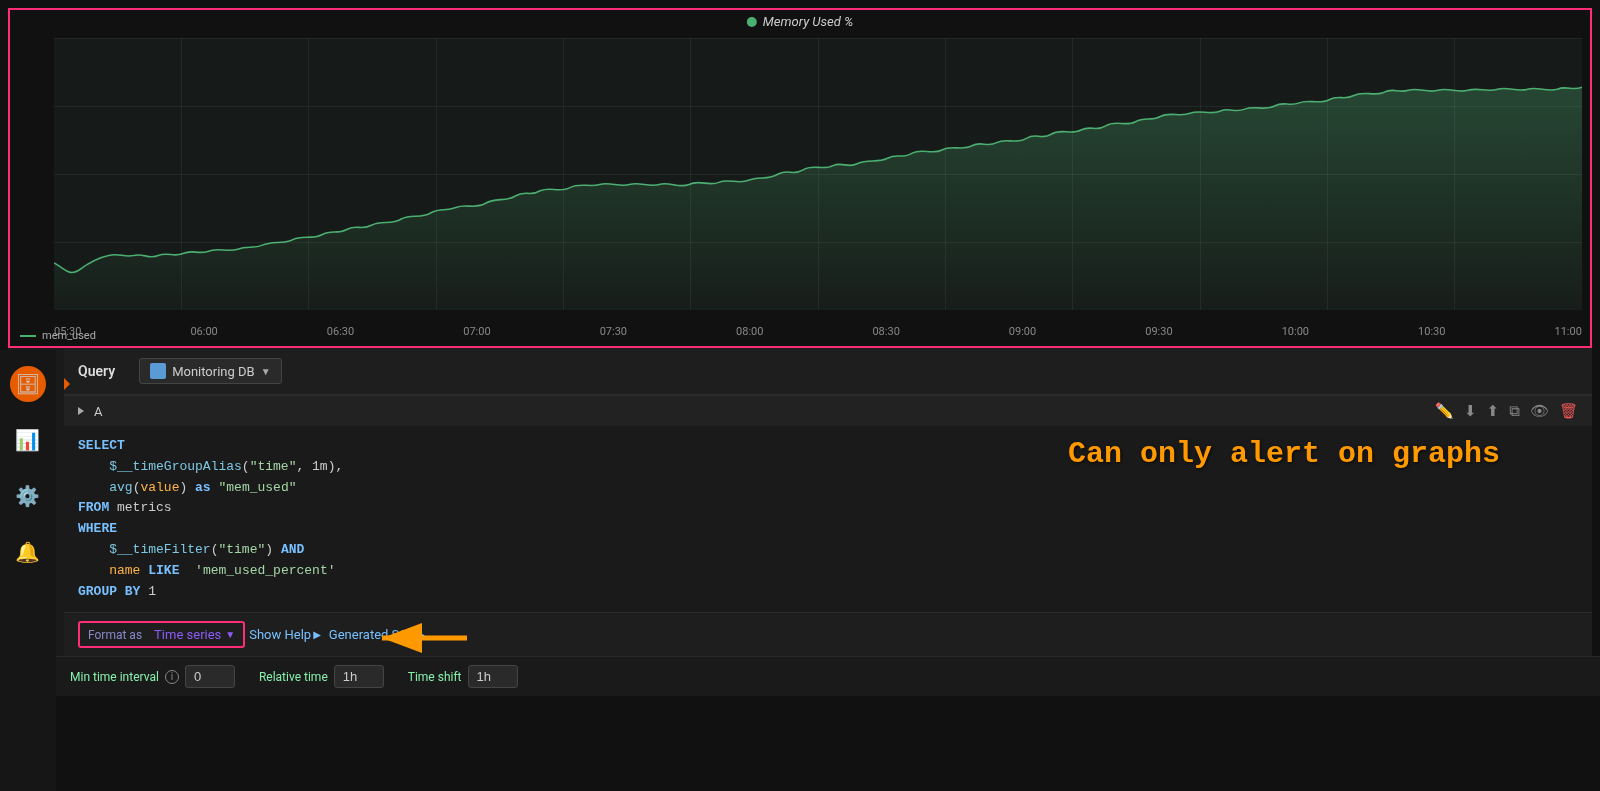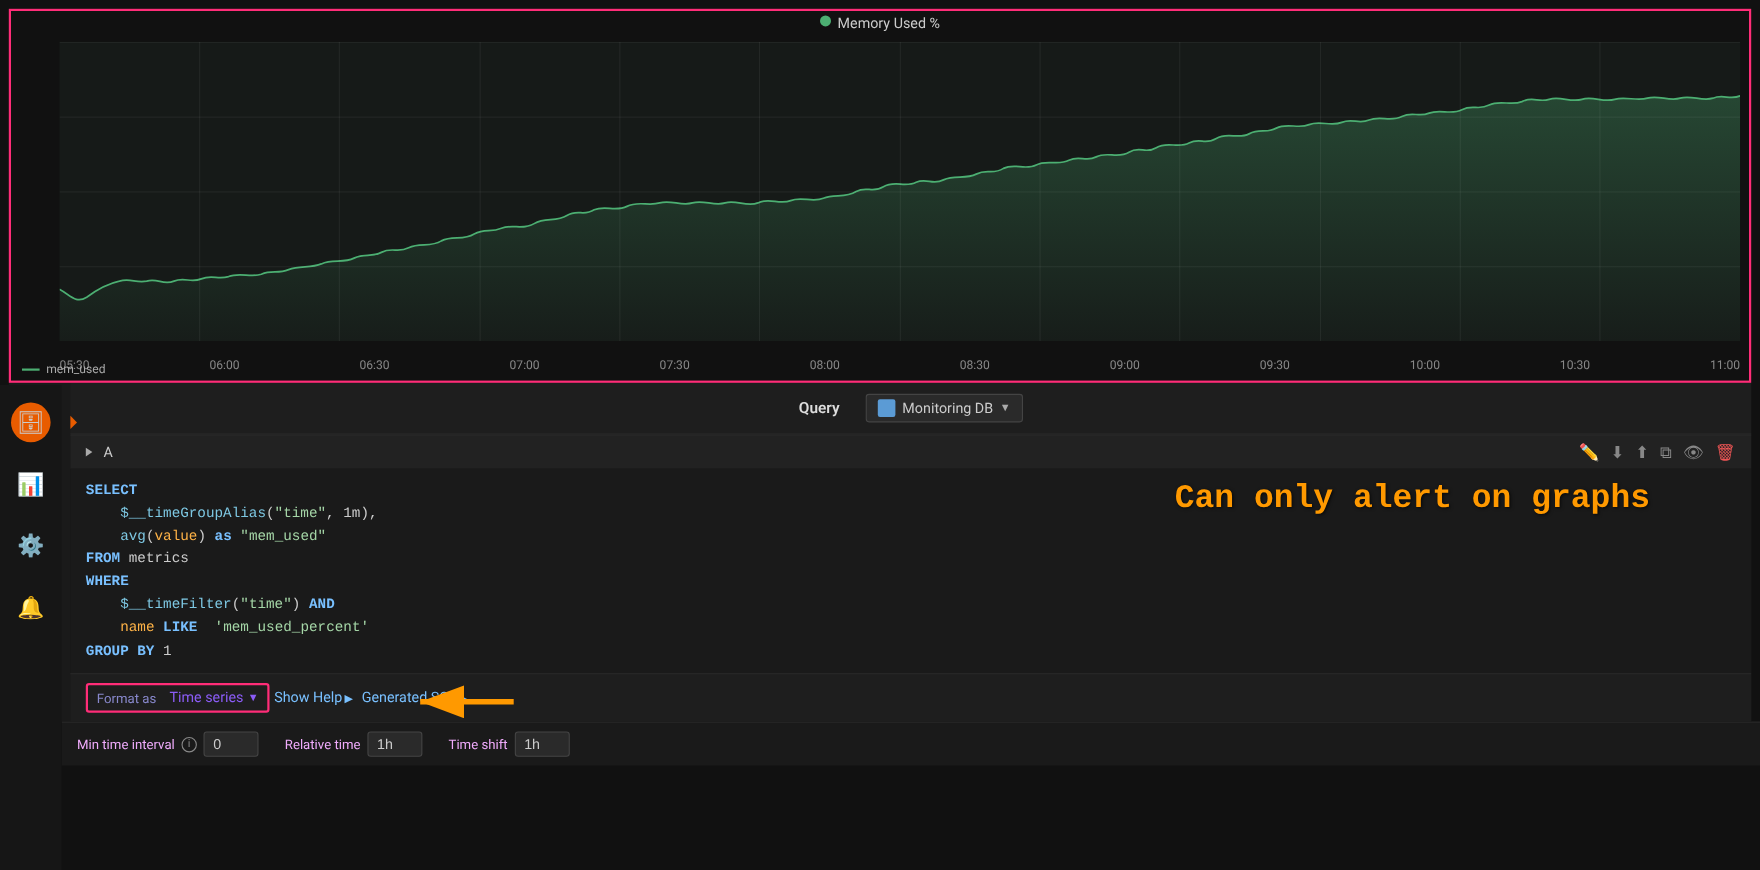--- a/index.html
+++ b/index.html
@@ -19,23 +19,25 @@
       border: 2px solid #ff2d78;
       margin: 8px 8px 0 8px;
       height: 340px;
     }
     .chart-title {
       position: absolute;
       top: 4px;
       left: 50%;
       transform: translateX(-50%);
       display: flex;
+      align-items: center;
       gap: 6px;
       font-size: 13px;
       color: #ccc;
+      font-style: italic;
     }
     .chart-title-dot {
       width: 10px; height: 10px;
       background: #4caf72;
       border-radius: 50%;
     }
     .chart-y-labels {
       position: absolute;
       left: 4px;
       top: 28px;
@@ -92,21 +94,20 @@
       margin: 0 8px;
       padding: 0;
     }
     .query-header {
       display: flex;
       align-items: center;
       justify-content: flex-start;
       padding: 10px 14px;
       background: #1e1e1e;
       border-bottom: 1px solid #2a2a2a;
-      flex-direction: column;
     }
     .query-label {
       font-size: 14px;
       color: #ddd;
       font-weight: 600;
       margin-right: 12px;
     }
     .datasource-selector {
       display: flex;
       align-items: center;
@@ -310,21 +311,21 @@
       border-top: 1px solid #2a2a2a;
     }
     .config-item {
       display: flex;
       align-items: center;
       gap: 6px;
       margin-right: 24px;
     }
     .config-label {
       font-size: 12px;
-      color: #f0abfc;
+      color: #86efac;
     }
     .config-input {
       background: #2a2a2a;
       border: 1px solid #444;
       border-radius: 3px;
       color: #ccc;
       font-size: 13px;
       padding: 3px 8px;
       width: 50px;
     }

